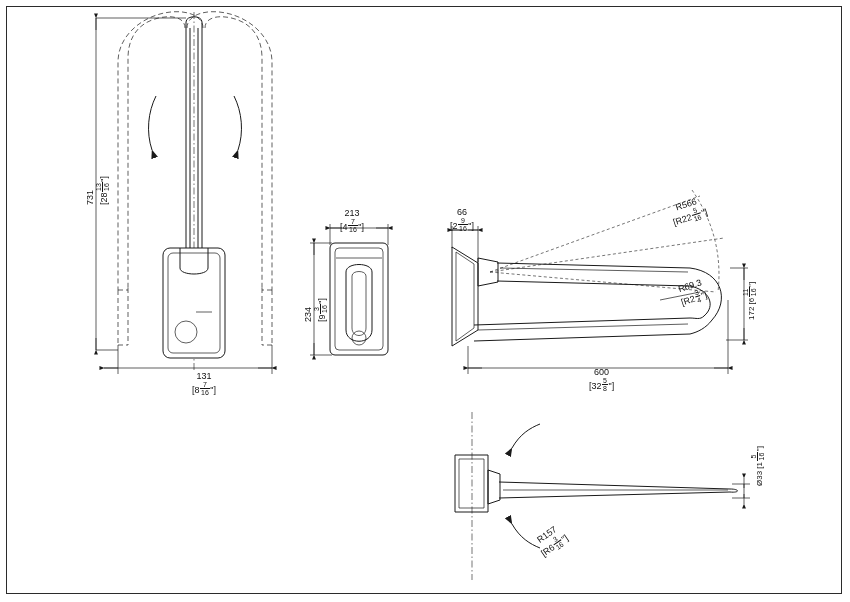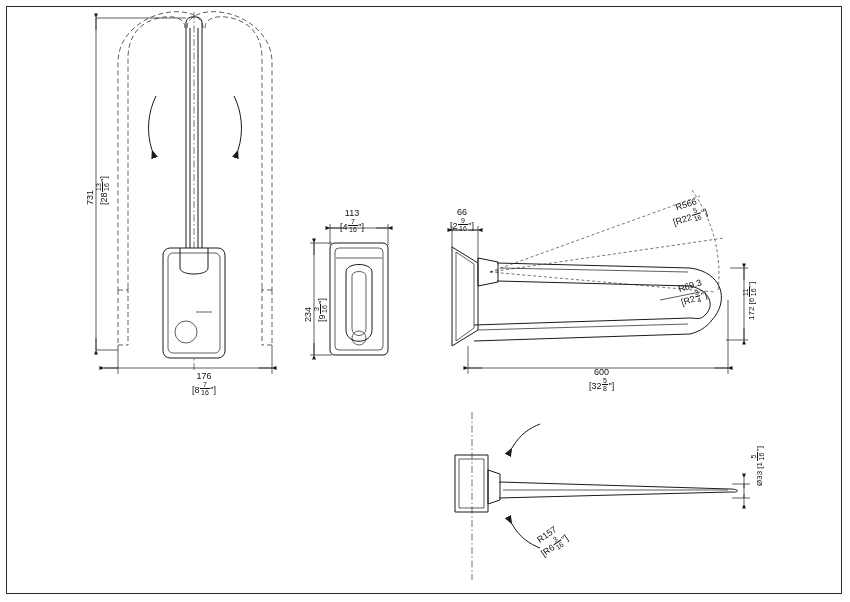--- a/index.html
+++ b/index.html
@@ -248,26 +248,26 @@
       <line class="thin" x1="732" y1="498" x2="750" y2="498"></line>
     </g>
   </svg>
 
   <div class="dimtxt vert" style="left:86px; top:205px;">
     <span>731</span><br>
     [<span>28</span><span class="frac"><span class="num">13</span><span class="den">16</span></span>"]
   </div>
 
   <div class="dimtxt" style="left:192px; top:372px; text-align:center;">
-    <span>176</span><br>
+    <span>131</span><br>
     [<span>8</span><span class="frac"><span class="num">7</span><span class="den">16</span></span>"]
   </div>
 
   <div class="dimtxt" style="left:340px; top:209px; text-align:center;">
-    <span>113</span><br>
+    <span>213</span><br>
     [<span>4</span><span class="frac"><span class="num">7</span><span class="den">16</span></span>"]
   </div>
 
   <div class="dimtxt vert" style="left:304px; top:322px;">
     <span>234</span><br>
     [<span>9</span><span class="frac"><span class="num">3</span><span class="den">16</span></span>"]
   </div>
 
   <div class="dimtxt" style="left:450px; top:208px; text-align:center;">
     <span>66</span><br>

